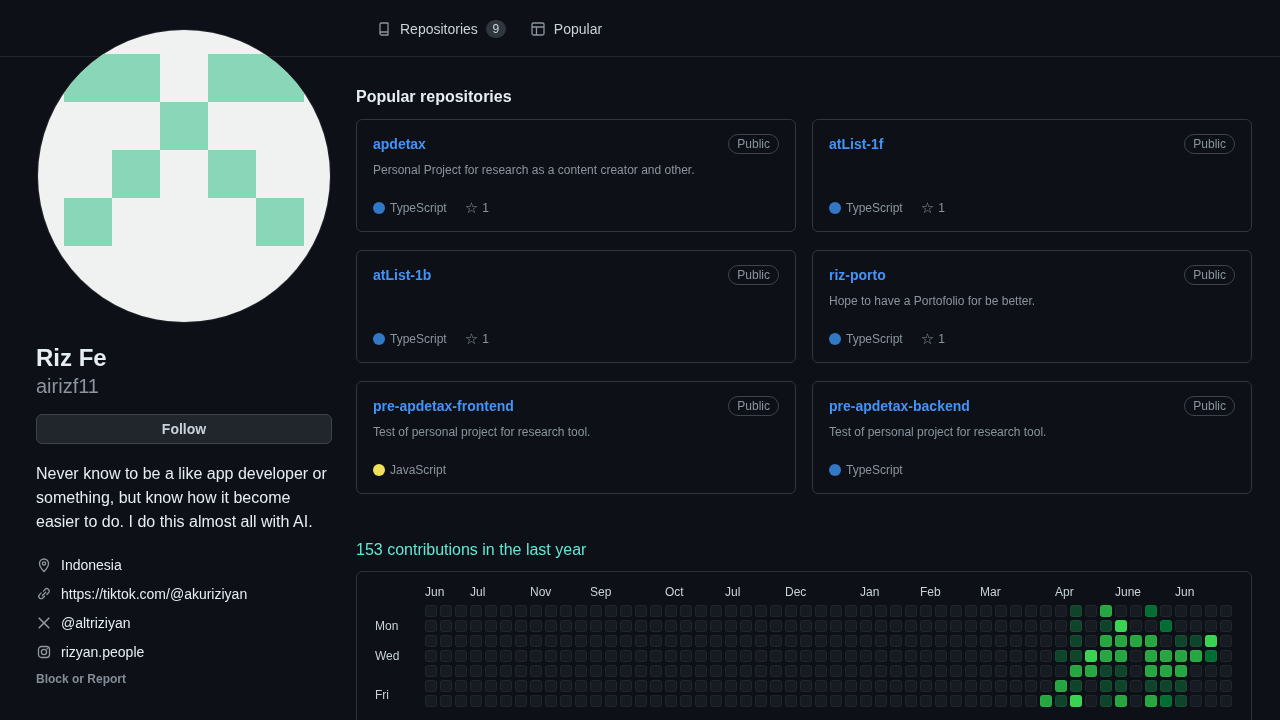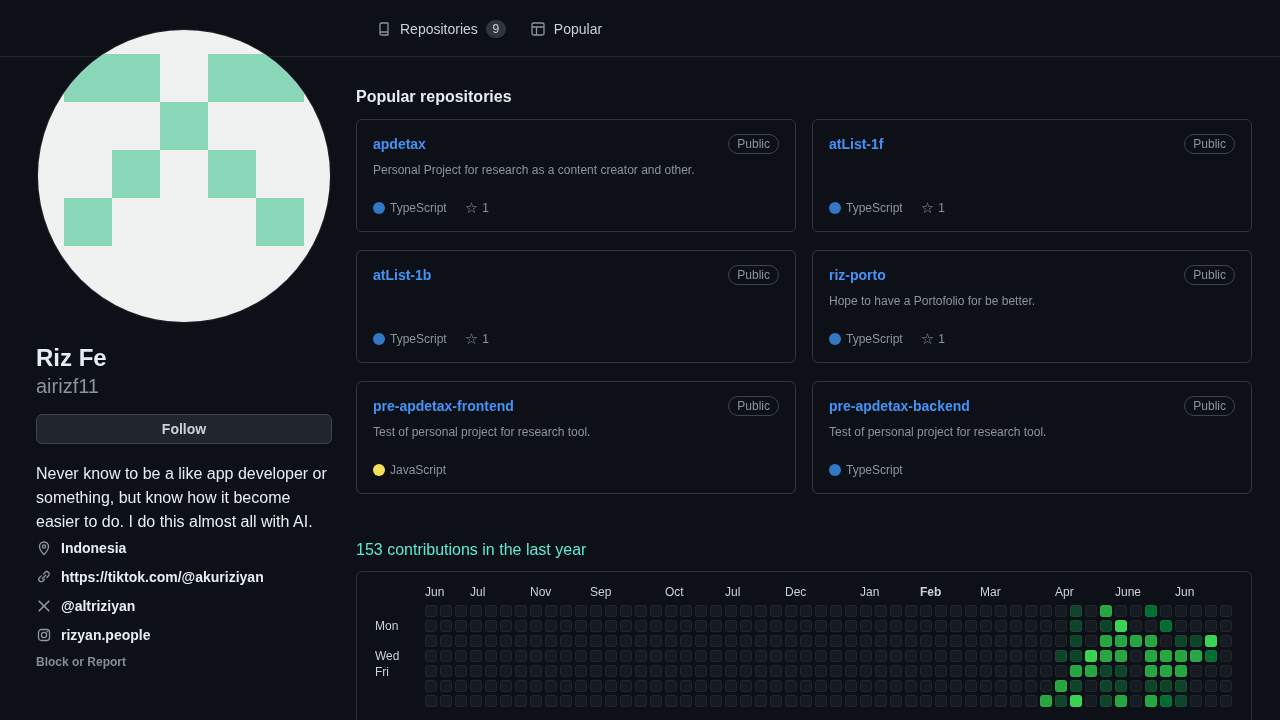--- a/index.html
+++ b/index.html
@@ -47,21 +47,21 @@
     display:grid; grid-template-columns:repeat(5,48px); grid-template-rows:repeat(5,48px);
   }
   .p-name { margin-top:23px; font-size:24px; font-weight:bold; line-height:26px; }
   .p-login { margin-top:3px; font-size:20px; font-weight:300; color:#8b949e; line-height:24px; }
   .follow-btn {
     margin-top:16px; width:100%; height:30px; border-radius:6px;
     background:#21262d; border:1px solid #3d444d; color:#c9d1d9;
     font-size:14px; font-weight:bold; font-family:inherit; cursor:pointer;
   }
   .p-bio { margin-top:18px; font-size:16px; line-height:24px; color:#e6edf3; }
-  .p-details { margin-top:5px; list-style:none;font-weight:bold; }
+  .p-details { margin-top:22px; list-style:none; }
   .p-details li { display:flex; align-items:center; gap:9px; font-size:14px; margin-bottom:12px; height:17px; }
   .p-details .dicon { color:#9198a1; width:16px; }
   .block-report { margin-top:6px; font-size:12px; font-weight:bold; color:#848d97; cursor:pointer; }
 
   
   .main { position:absolute; left:356px; top:57px; width:896px; }
   .section-title { margin-top:31px; font-size:16px; font-weight:bold; color:#e6edf3; }
   .repo-grid { margin-top:13px; display:grid; grid-template-columns:440px 440px; gap:18px 16px; }
   .repo-card {
     height:113px; border:1px solid #30363d; border-radius:6px;
@@ -312,21 +312,21 @@
     <div class="graph-inner">
       <div class="months" id="months">
           <span class="month" style="left: 0px;">Jun</span>
           <span class="month" style="left: 45px;">Jul</span>
           <span class="month" style="left: 105px;">Nov</span>
           <span class="month" style="left: 165px;">Sep</span>
           <span class="month" style="left: 240px;">Oct</span>
           <span class="month" style="left: 300px;">Jul</span>
           <span class="month" style="left: 360px;">Dec</span>
           <span class="month" style="left: 435px;">Jan</span>
-          <span class="month" style="left: 495px; font-weight: bold;">Feb</span>
+          <span class="month" style="left: 495px;">Feb</span>
           <span class="month" style="left: 555px;">Mar</span>
           <span class="month" style="left: 630px;">Apr</span>
           <span class="month" style="left: 690px;">June</span>
           <span class="month" style="left: 750px;">Jun</span>
         </div>
       <div class="weeks" id="weeks">
           <div class="week">
             <div class="cell" style="background: rgb(22, 27, 34);"></div>
             <div class="cell" style="background: rgb(22, 27, 34);"></div>
             <div class="cell" style="background: rgb(22, 27, 34);"></div>
@@ -810,16 +810,16 @@
             <div class="cell" style="background: rgb(22, 27, 34);"></div>
             <div class="cell" style="background: rgb(22, 27, 34);"></div>
             <div class="cell" style="background: rgb(22, 27, 34);"></div>
             <div class="cell" style="background: rgb(22, 27, 34);"></div>
           </div>
         </div>
     </div>
     <div class="day-labels" id="day-labels">
         <span class="day-label" style="top: 15px;">Mon</span>
         <span class="day-label" style="top: 45px;">Wed</span>
-        <span class="day-label" style="top: 61px;">Fri</span>
+        <span class="day-label" style="top: 84px;">Fri</span>
       </div>
   </div>
 </main>
 
 </body></html>

